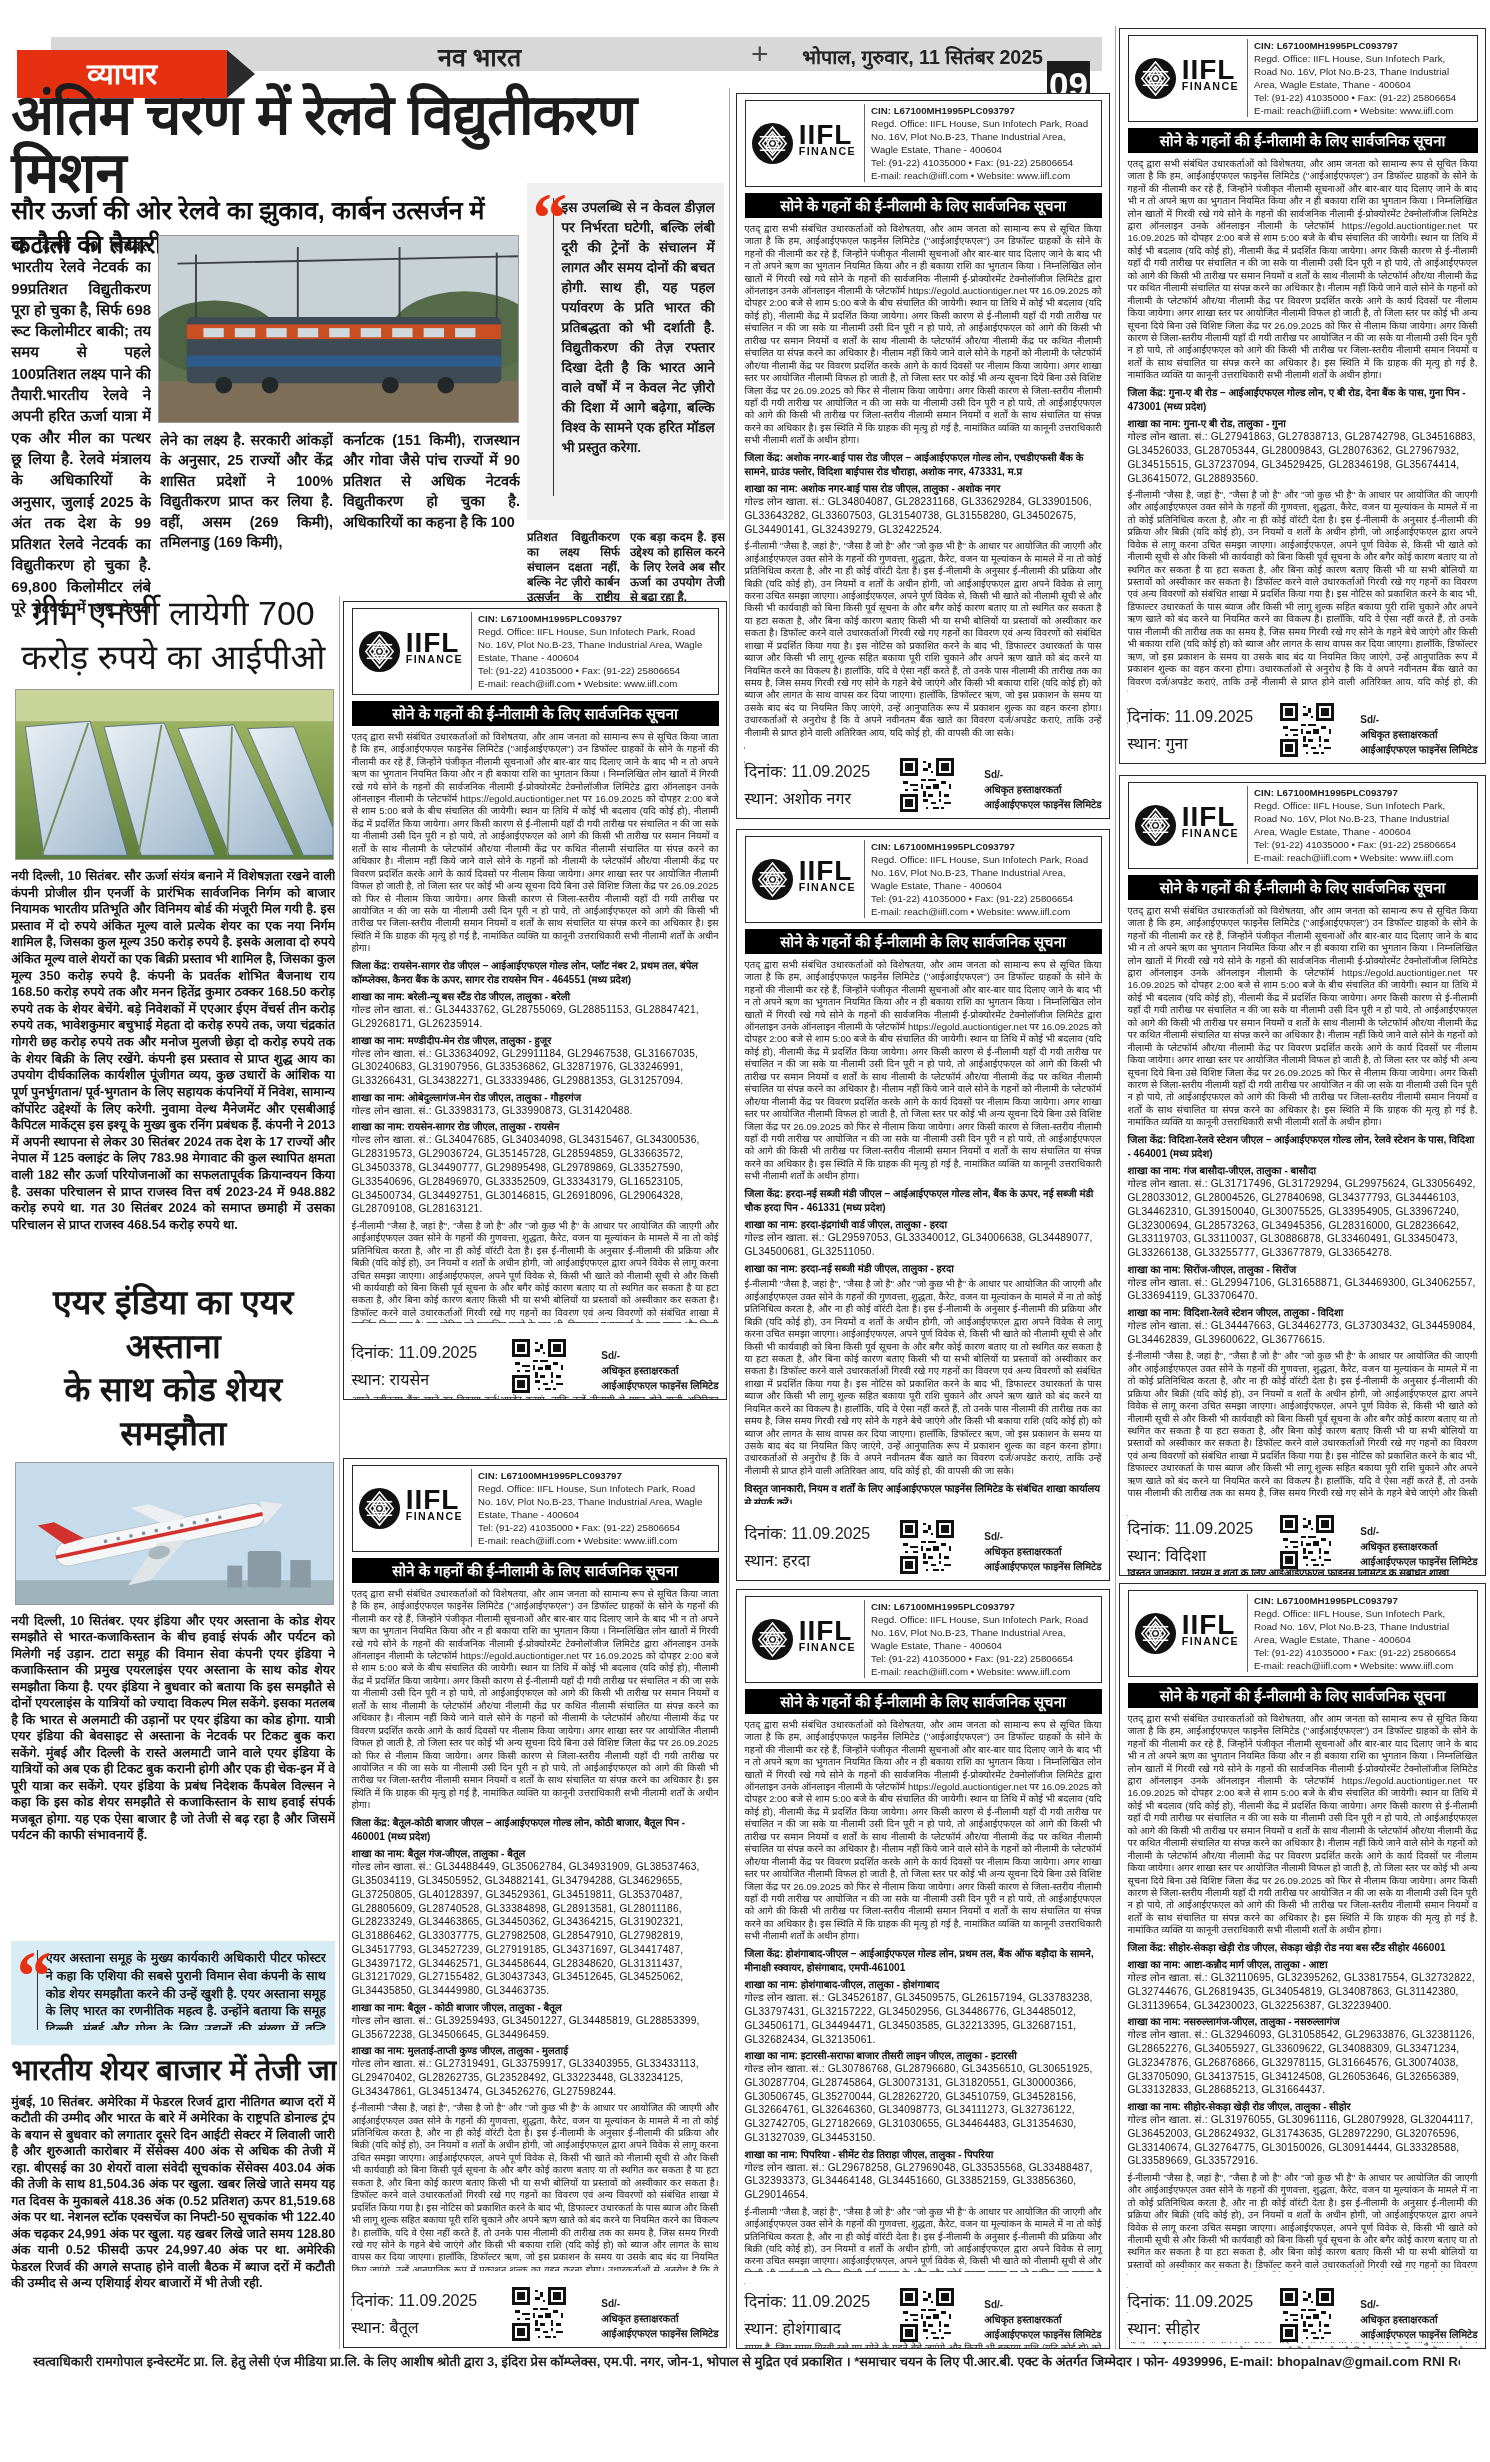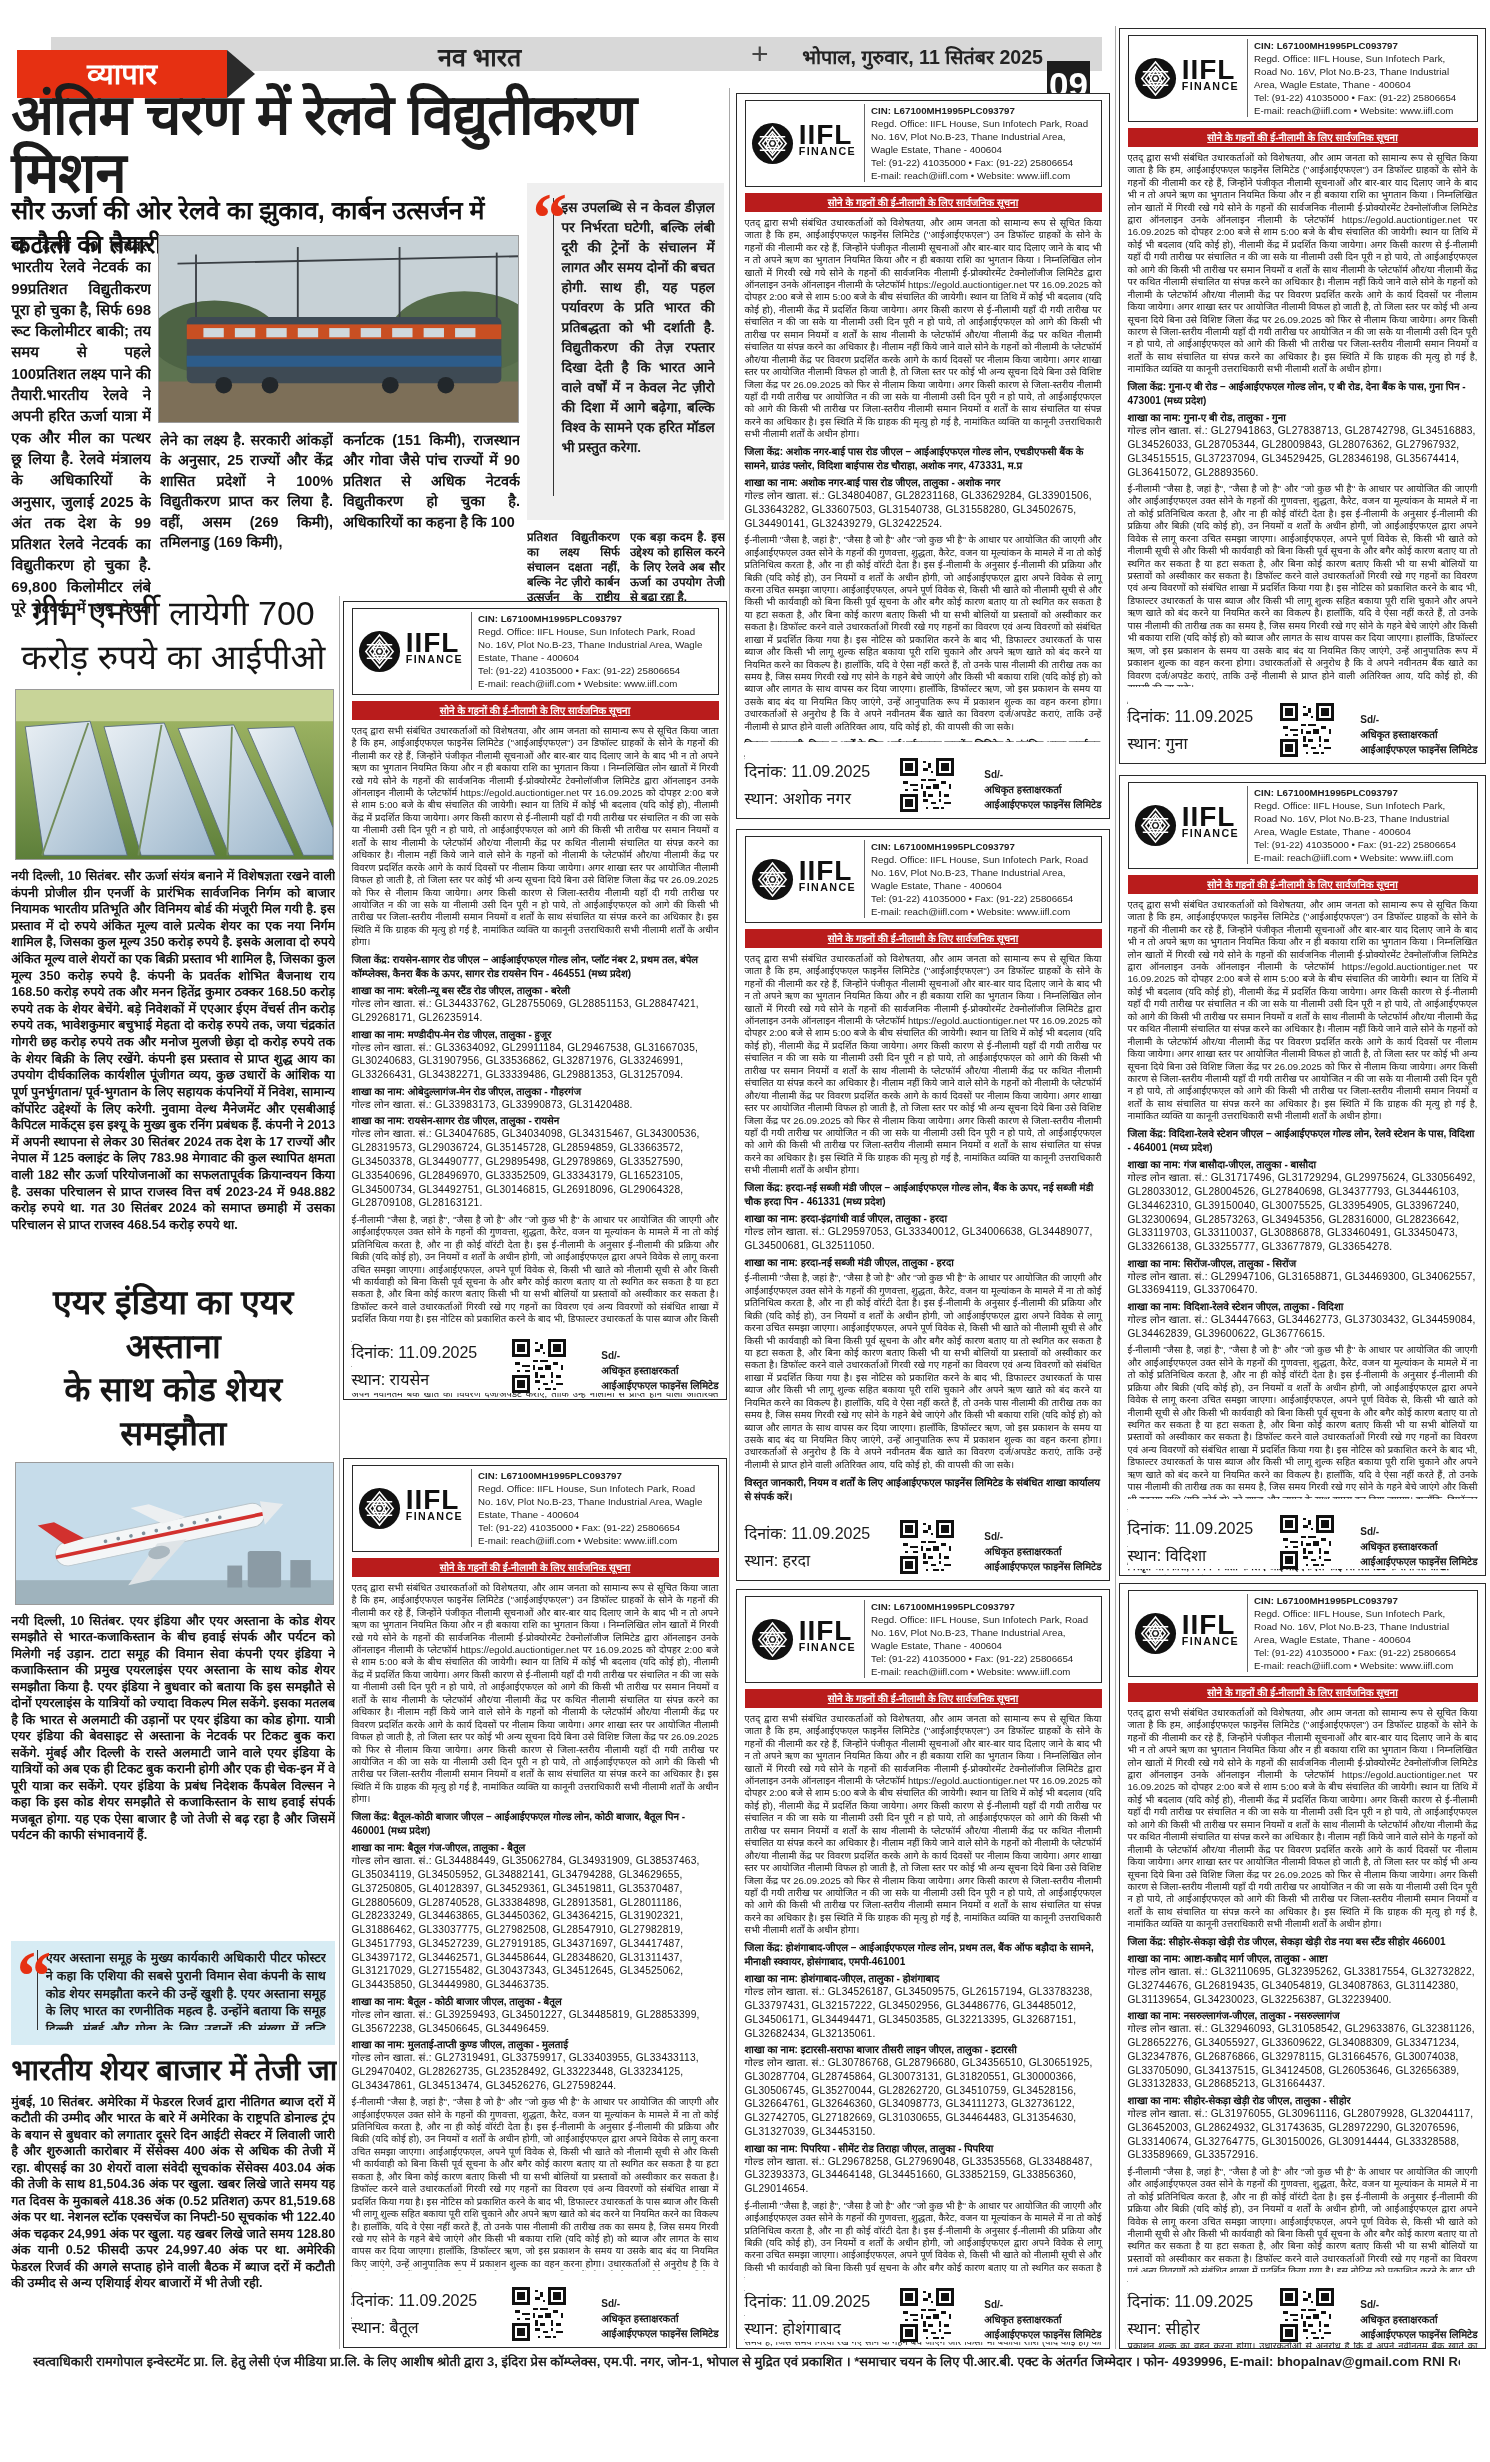--- a/index.html
+++ b/index.html
@@ -50,22 +50,22 @@
                white-space:nowrap;overflow:hidden;}
   
   .notice{border:1.9px solid #2a2a2a;background:#fff;padding:5.6px 7.5px 65px 7.5px;overflow:hidden;}
   .n-head{border:1.9px solid #2a2a2a;display:flex;align-items:center;gap:7.5px;padding:3.7px 5.6px;}
   .n-logo{display:flex;align-items:flex-start;gap:4.7px;flex:0 0 auto;}
   .logo-mark{width:43px;height:43px;}
   .logo-word{font-weight:bold;color:#111;line-height:0.9;font-size:28px;letter-spacing:0.9px;}
   .logo-word small{display:block;font-size:10.7px;letter-spacing:1.4px;font-weight:bold;}
   .n-company{font-size:9.7px;line-height:1.34;border-left:1.9px solid #666;padding-left:6.5px;color:#222;}
   .n-company .cin{font-weight:bold;}
-  .n-title{background:#b91c1c;color:#fff;text-align:center;font-weight:bold;font-size:10px;
-           padding:2.8px 1.9px;margin:5.6px 0 4.7px;text-decoration:underline;}
+  .n-title{background:#000000;color:#fff;text-align:center;font-weight:bold;font-size:15px;
+           padding:2.8px 1.9px;margin:5.6px 0 4.7px;}
   .n-para{font-size:9.5px;line-height:1.31;text-align:justify;color:#222;margin-bottom:3.7px;}
   .n-district{font-size:10px;font-weight:bold;margin:1.9px 0 2.8px;color:#111;}
   .b-name{font-size:10px;font-weight:bold;color:#111;margin-top:1.9px;}
   .b-acc{font-size:10.2px;line-height:1.35;color:#111;letter-spacing:0.2px;}
   .n-branches{margin-bottom:3.7px;}
   .n-contact{font-size:10px;font-weight:bold;margin-top:1.9px;color:#111;}
   .n-bottom{position:absolute;left:7.5px;right:7.5px;bottom:5.6px;display:flex;align-items:flex-end;
             justify-content:space-between;background:#fff;padding-top:2.8px;}
   .n-dates{font-size:16px;font-weight:normal;line-height:1.7;margin-top:13px;}
   .n-sig{text-align:left;font-size:10px;font-weight:bold;line-height:1.5;}

